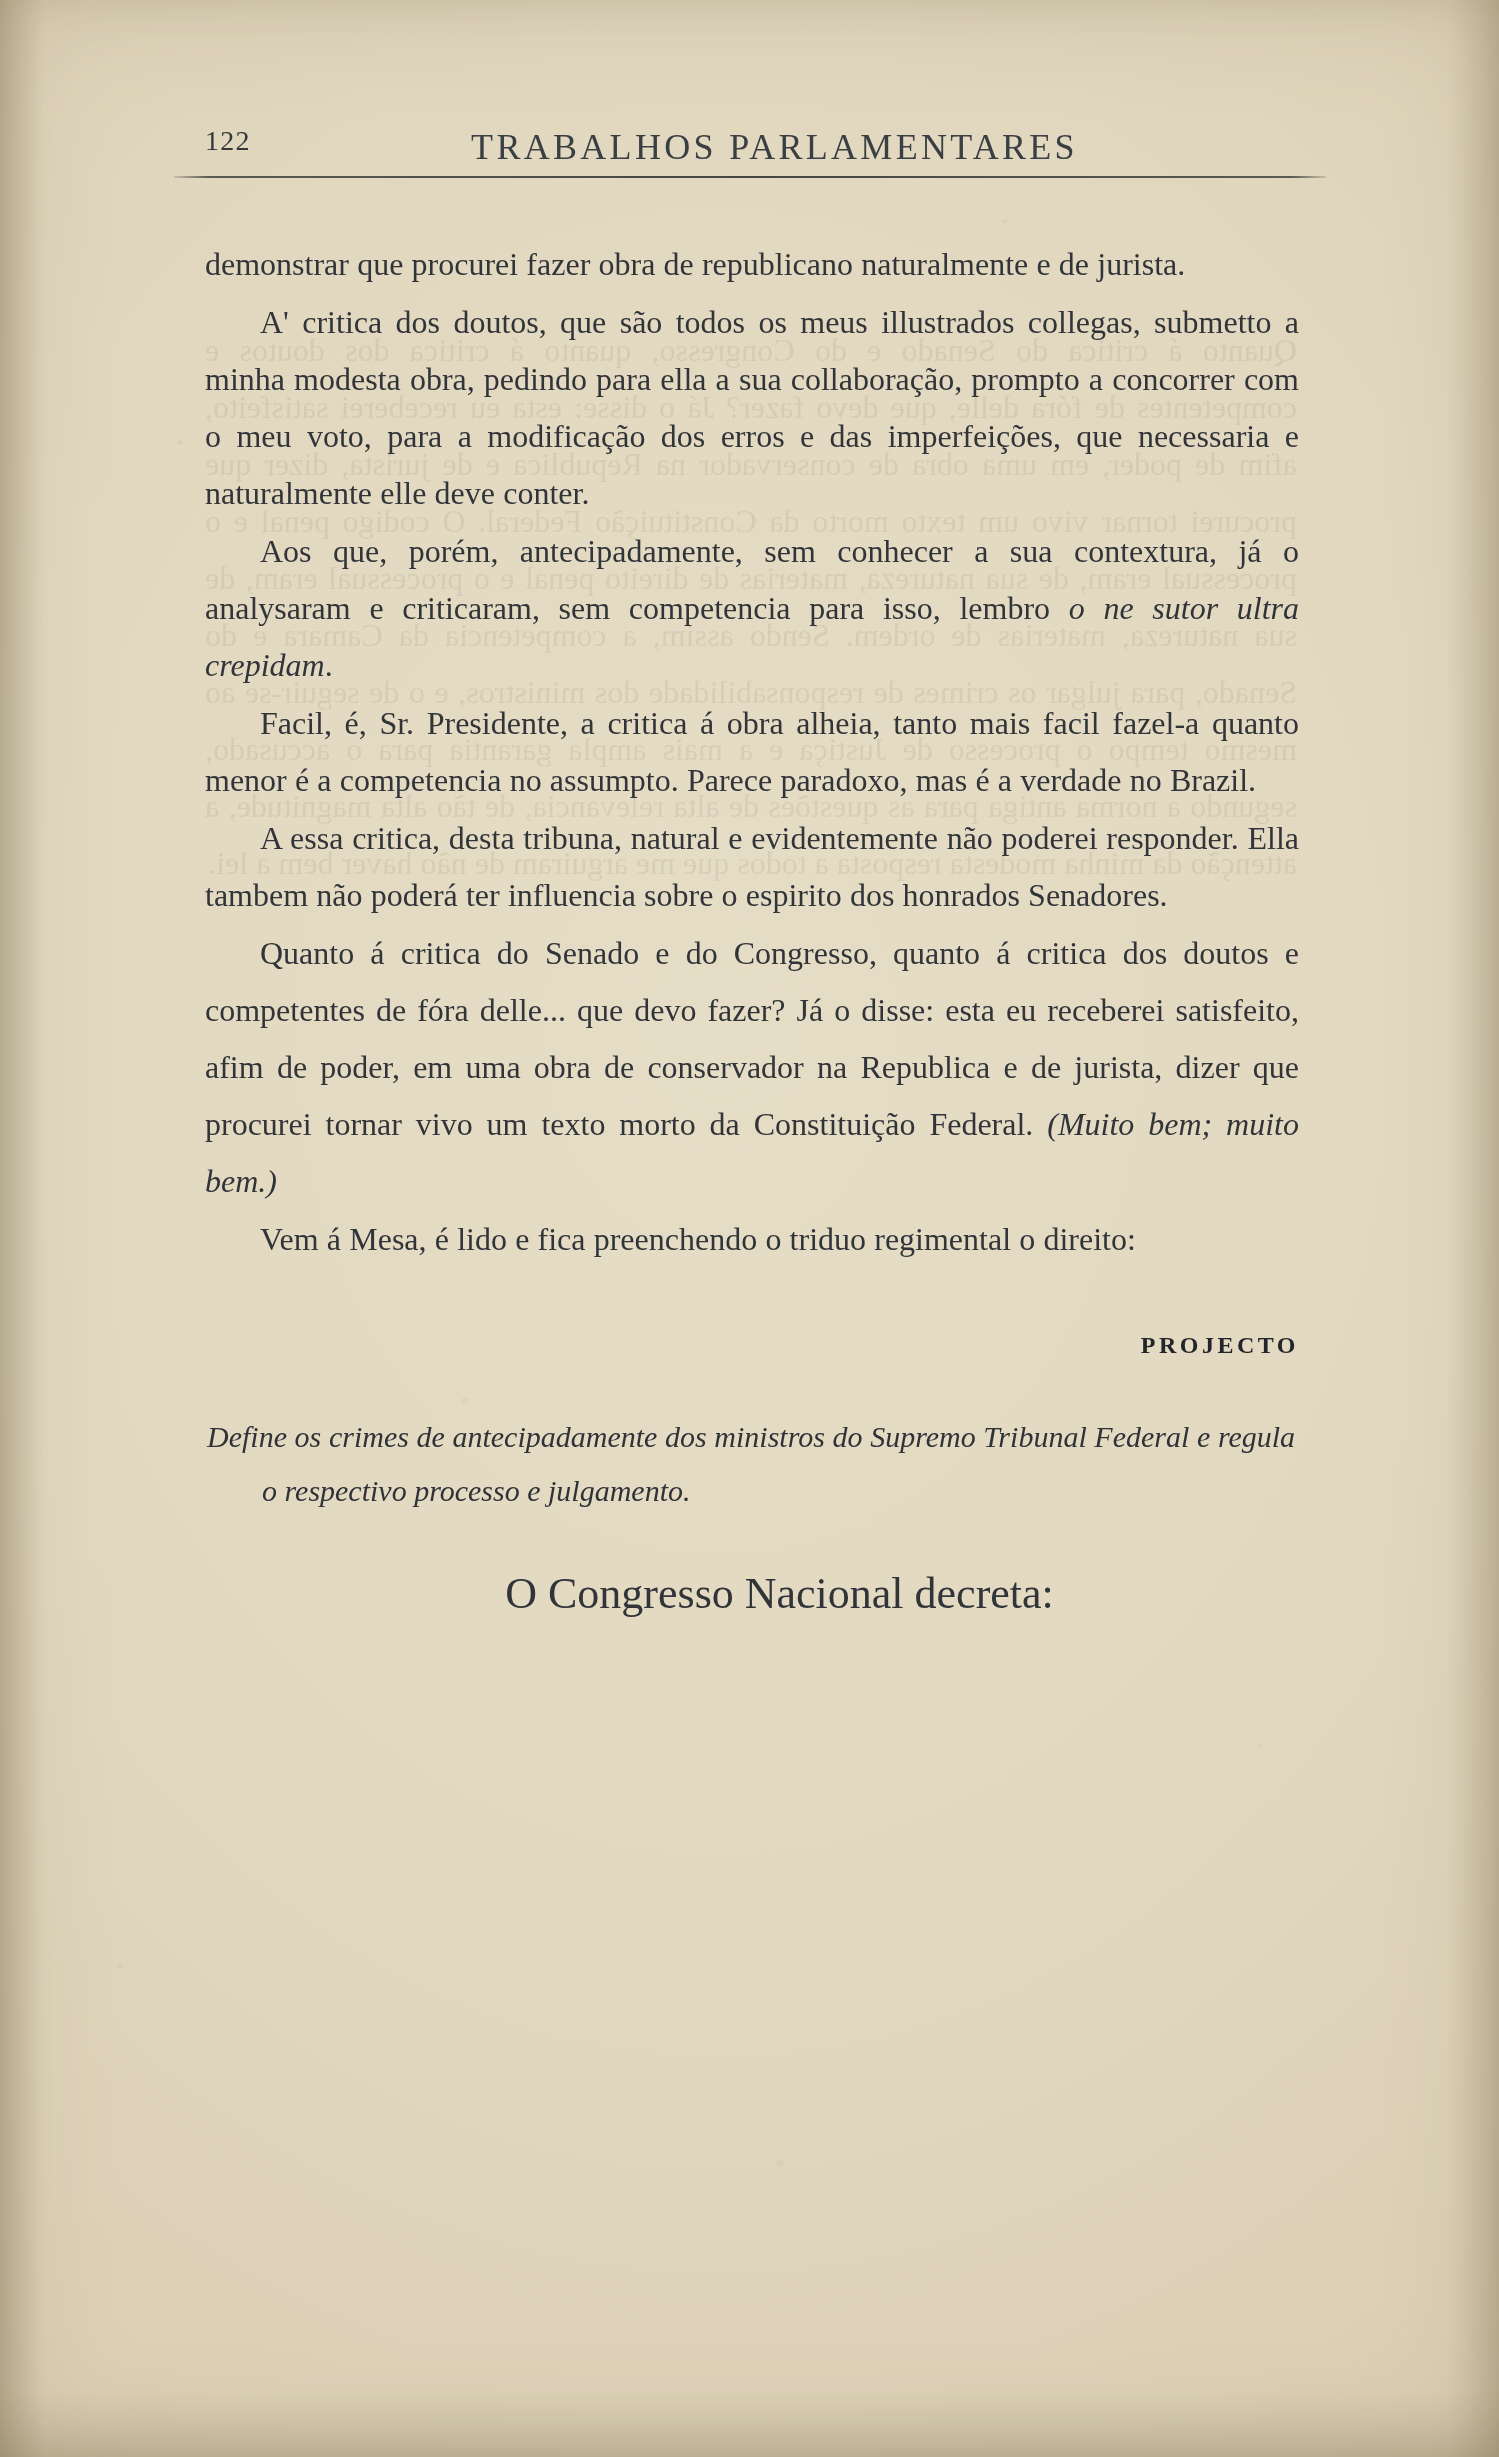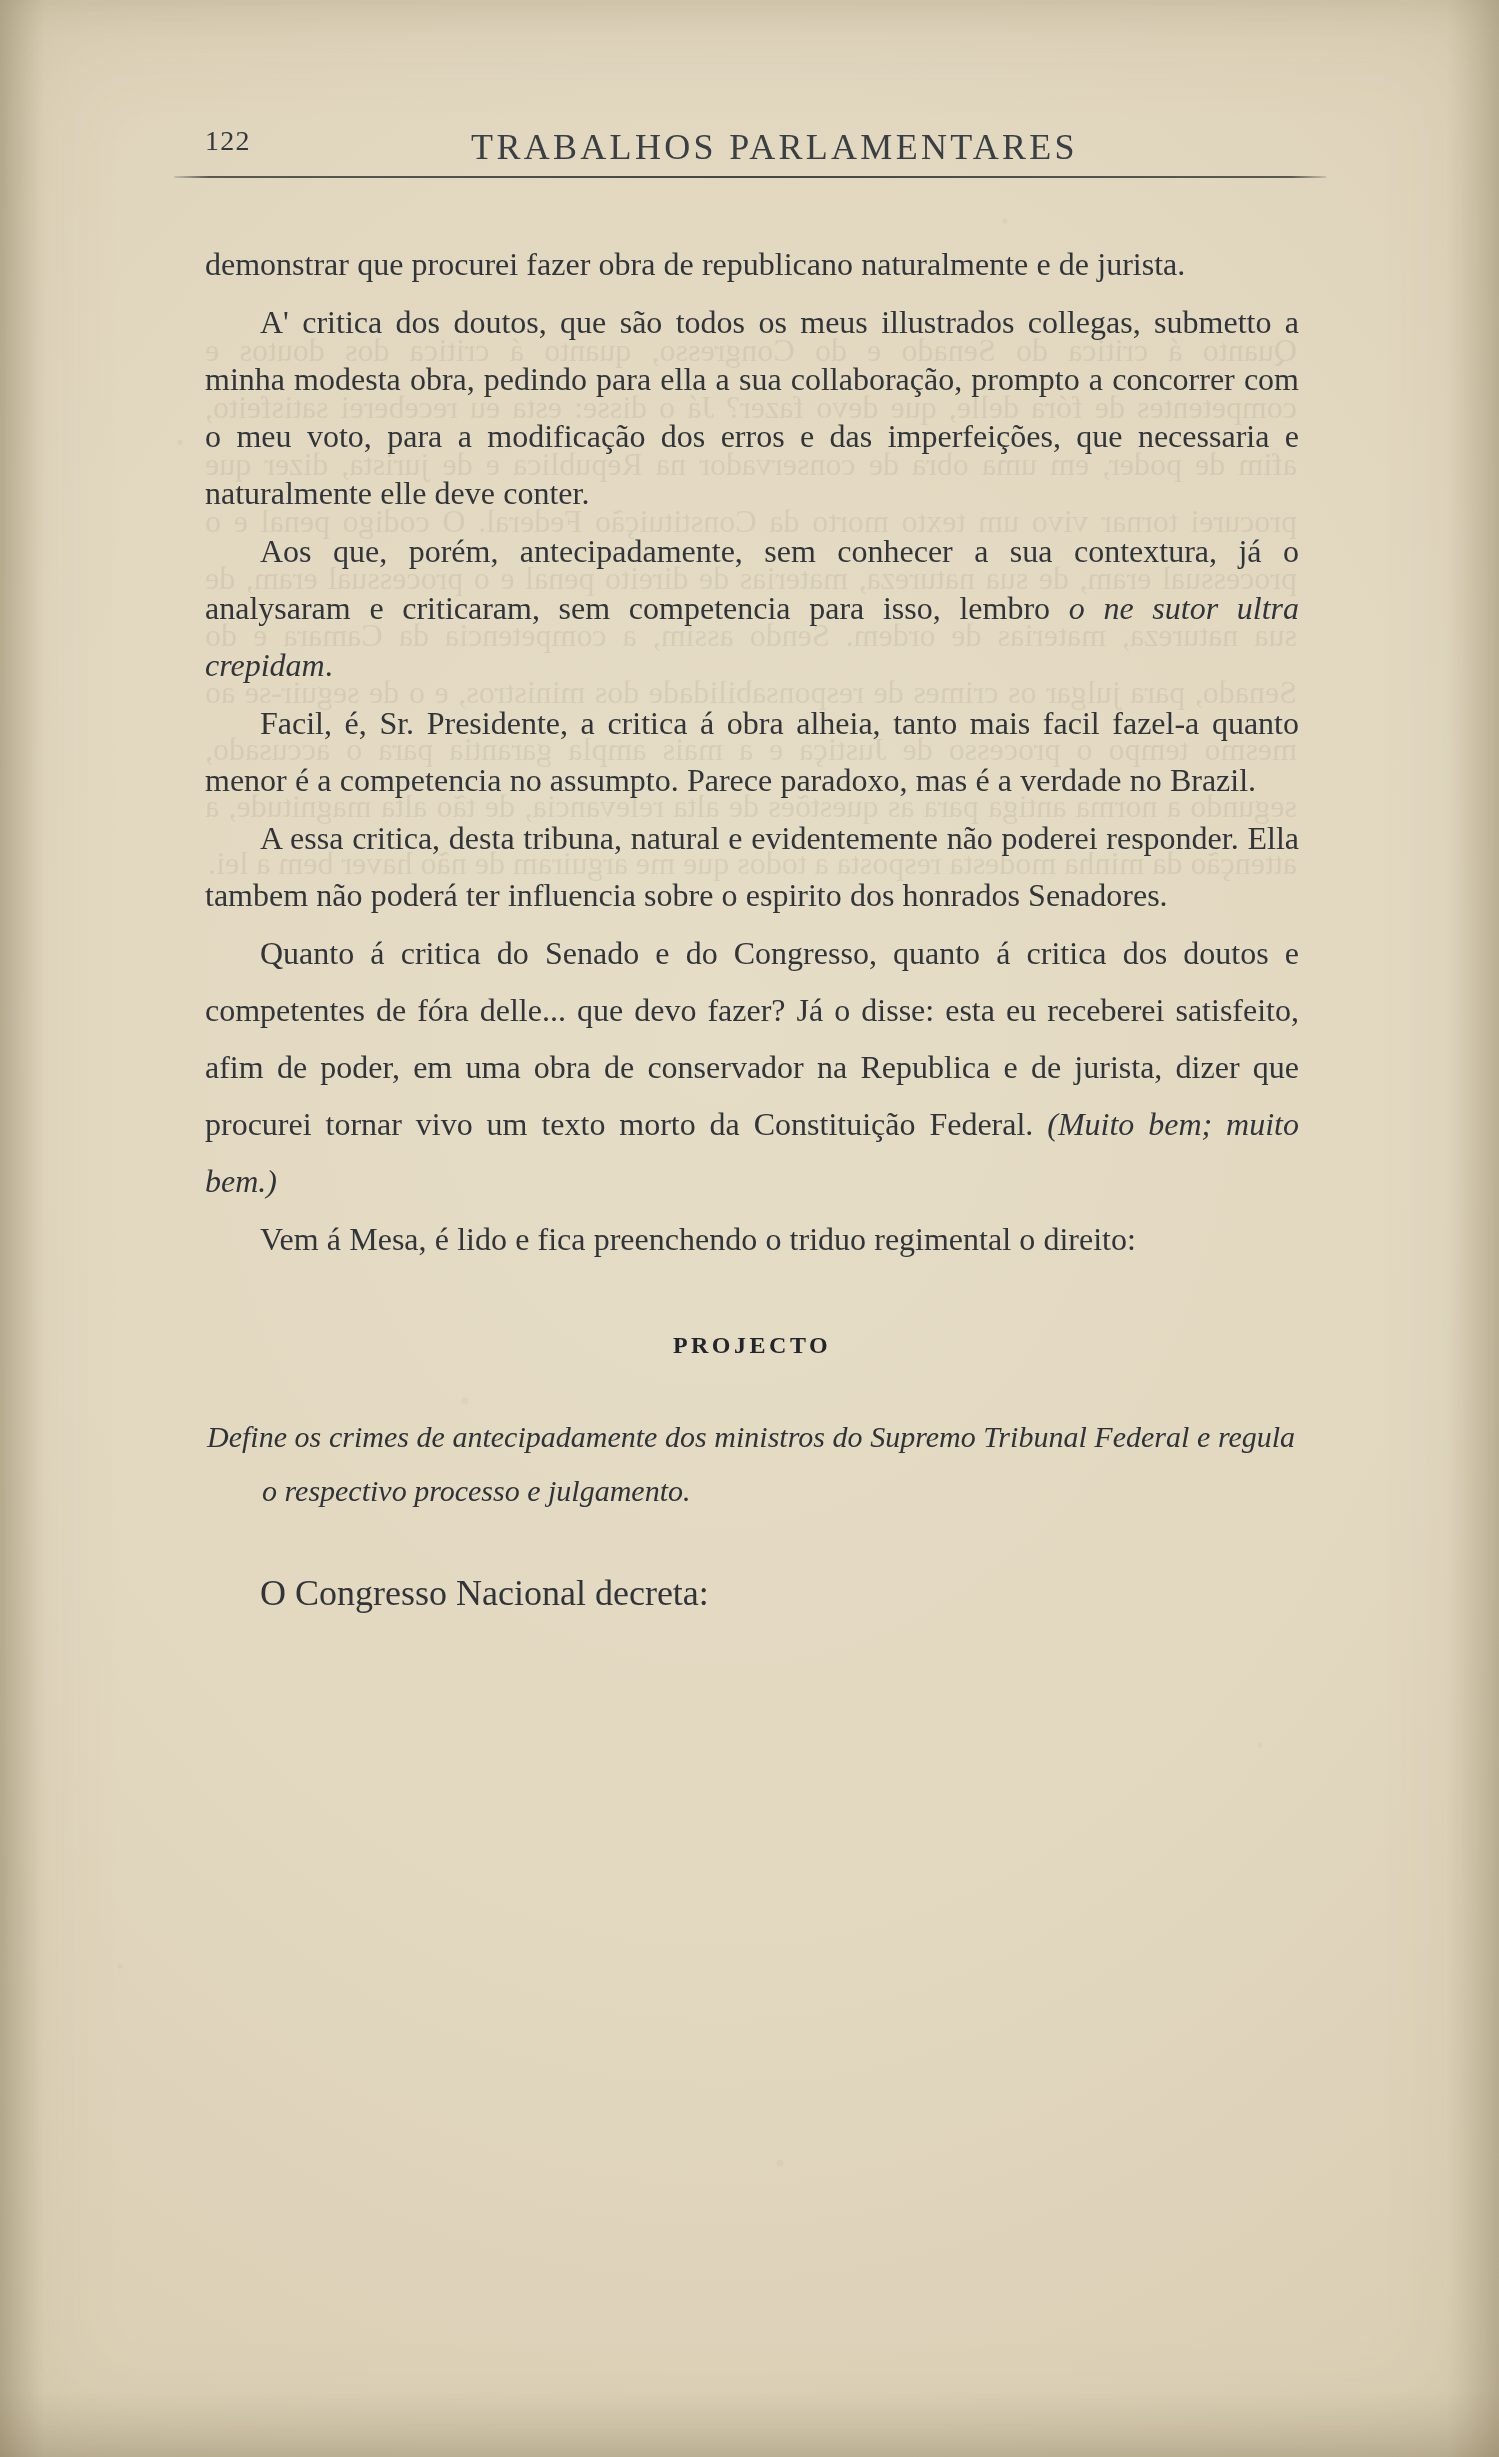--- a/index.html
+++ b/index.html
@@ -109,21 +109,21 @@
     text-indent: 55px;
     color: #313539;
     word-spacing: 0.2px;
   }
   p.para.noindent { text-indent: 0; }
   p.para i, p.para em { font-style: italic; }
 
   
   .projecto {
     margin-top: 64px;
-    text-align: center;
+    text-align: right;
     font-size: 24px;
     font-weight: bold;
     letter-spacing: 3.5px;
     color: #22262b;
     font-family: "Liberation Serif", "DejaVu Serif", serif;
   }
   .projecto-num {
     margin-top: 25px;
     text-align: center;
     font-size: 36px;
@@ -141,24 +141,25 @@
     text-justify: inter-word;
     padding-left: 2px;
     padding-right: 3.9px;
     text-indent: -55px;
     margin-left: 55px;
     color: #2f3338;
   }
 
   .decreta {
     margin-top: 47px;
-    font-size: 36px;
+    font-size: 44px;
     line-height: 57px;
     text-indent: 55px;
     color: #313539;
+    text-align: center;
   }
 
   
   .vignette {
     position: absolute;
     inset: 0;
     pointer-events: none;
     box-shadow:
       inset 0 0 117px rgba(120,104,70,0.20),
       inset 0 0 35px rgba(120,104,70,0.16);

